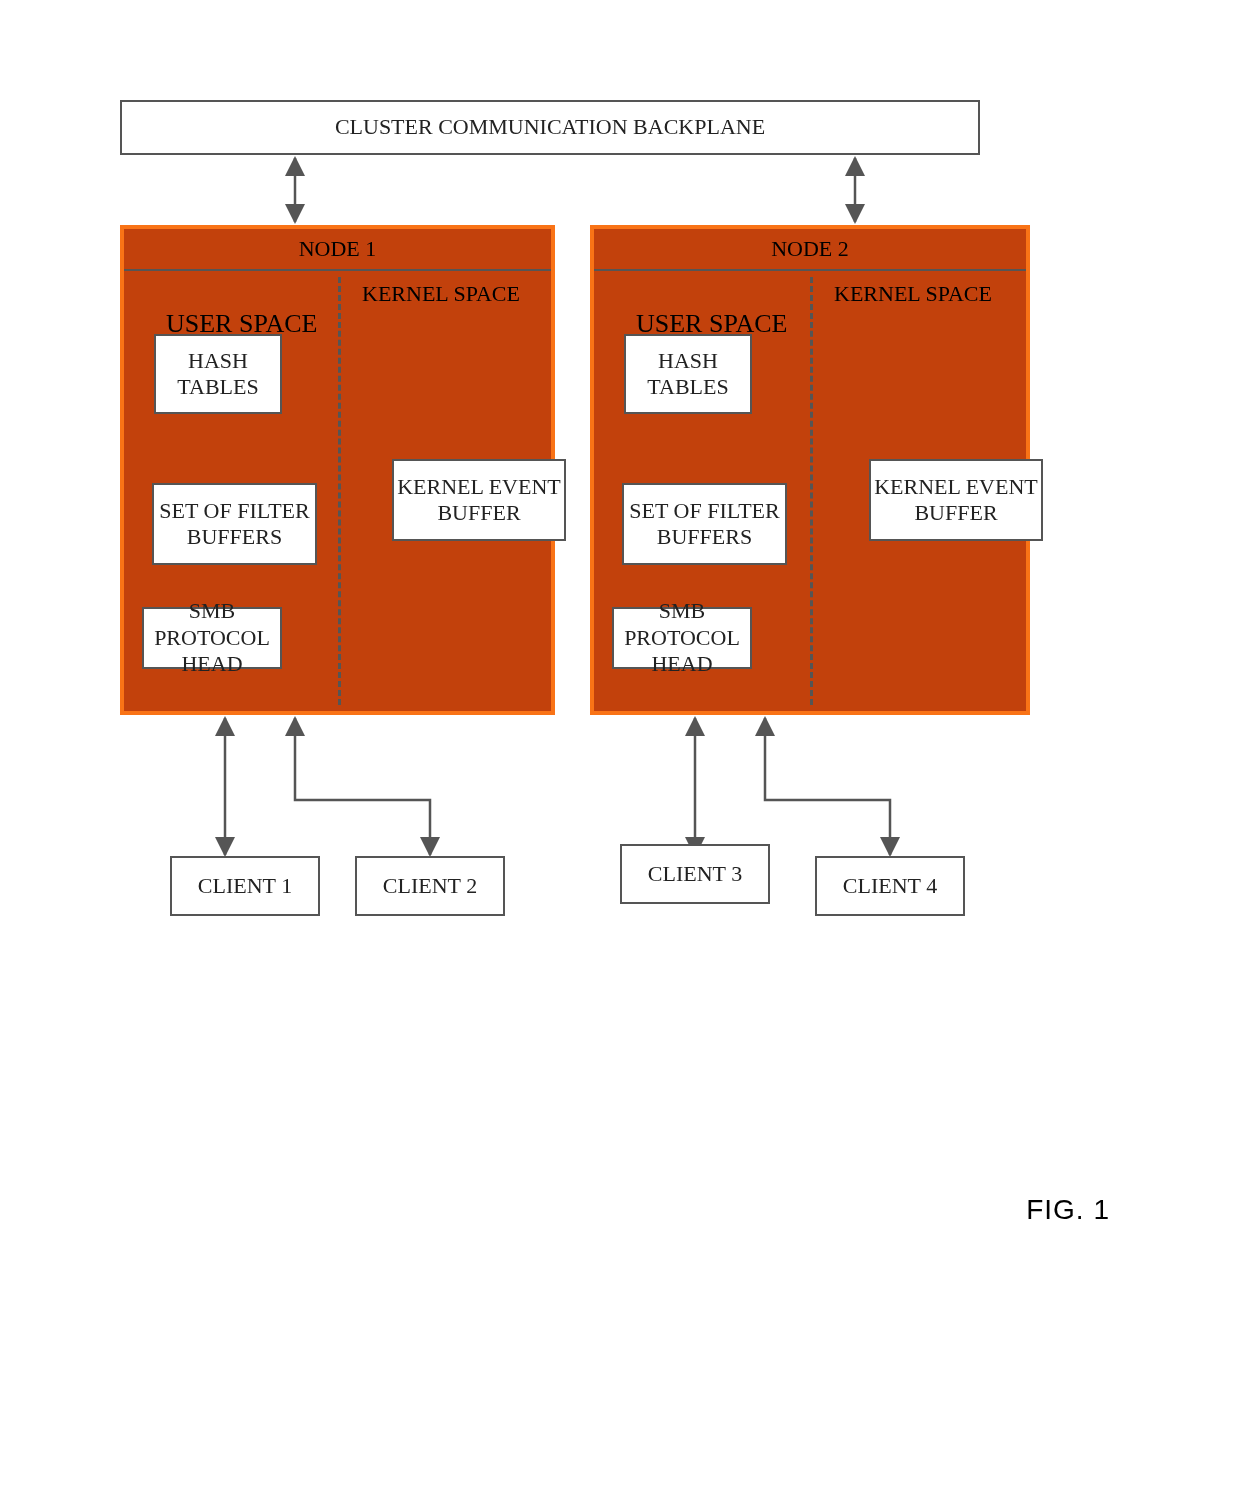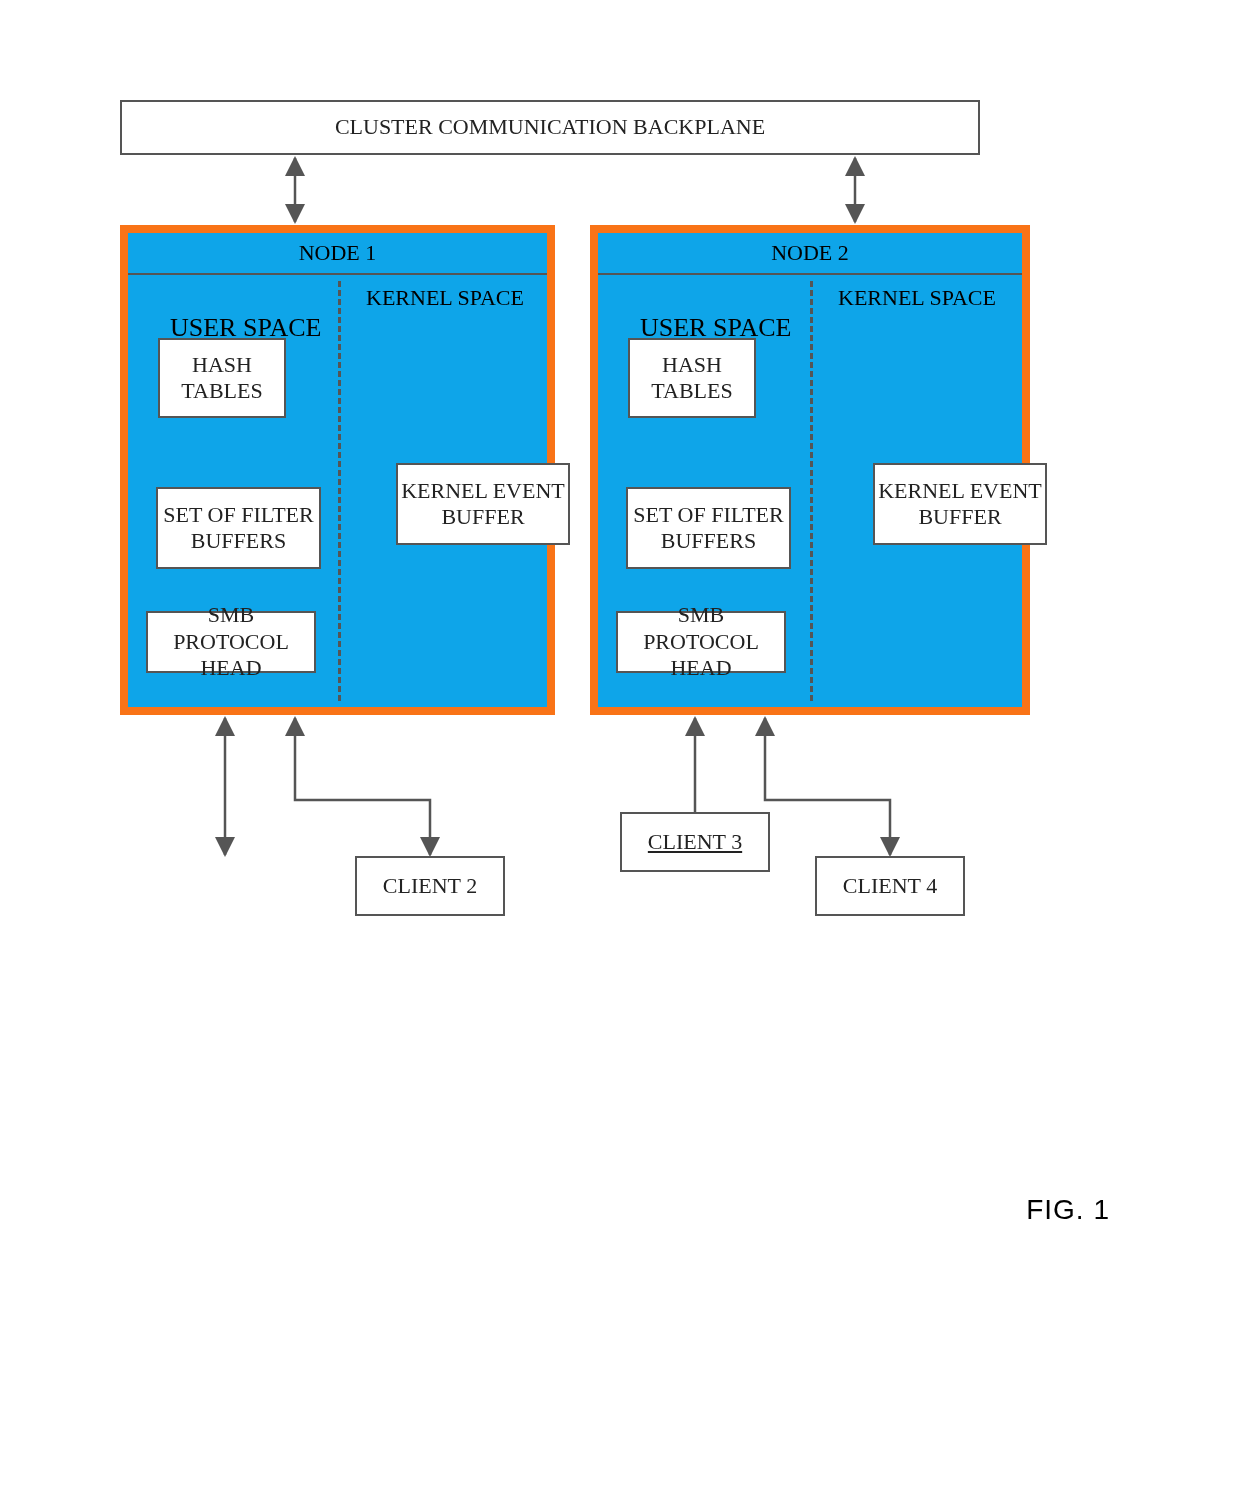--- a/index.html
+++ b/index.html
@@ -31,22 +31,22 @@
     line-height: 1.2;
   }
   .backplane {
     left: 120px;
     top: 100px;
     width: 860px;
     height: 55px;
   }
   .node {
     position: absolute;
-    border: 8px solid #f97316;
-    background: #0ea5e9;
+    border: 4px solid #f97316;
+    background: #c2410c;
     padding-left: 48px;
   }
   .node1 { left: 120px; top: 225px; width: 435px; height: 490px; }
   .node2 { left: 590px; top: 225px; width: 440px; height: 490px; }
   .node-title {
     position: absolute;
     top: 0; left: 0; right: 0;
     height: 42px;
     border-bottom: 2px solid #555;
     display: flex;
@@ -59,21 +59,21 @@
     top: 48px;
     bottom: 6px;
     left: 50%;
     border-left: 3px dashed #555;
   }
   .label.uspace { position: absolute; top: 44px; font-size: 26px; margin-top: 36px; }
   .label.kspace { position: absolute; top: 52px; font-size: 22px; }
   .hash  { width: 128px; height: 80px; }
   .filt  { width: 165px; height: 82px; margin-top: 24px; }
   .kern  { width: 174px; height: 82px; }
-  .smb   { width: 170px; height: 62px; }
+  .smb   { width: 140px; height: 62px; }
   .client { width: 150px; height: 60px; font-size: 22px; }
   .fig {
     position: absolute;
     right: 130px;
     bottom: 268px;
     font-size: 28px;
     font-family: Liberation Sans, sans-serif;
     letter-spacing: 1px;
   }
   svg { position: absolute; left:0; top:0; }
@@ -120,18 +120,19 @@
     <div class="node-title">NODE 2</div>
     <div class="vline"></div>
     <div class="label uspace" style="left:42px;">USER SPACE</div>
     <div class="label kspace" style="left:240px;">KERNEL SPACE</div>
     <div class="box hash" style="left:30px; top:105px;">HASH TABLES</div>
     <div class="box filt" style="left:28px; top:230px;">SET OF FILTER BUFFERS</div>
     <div class="box kern" style="left:275px; top:230px;">KERNEL EVENT BUFFER</div>
     <div class="box smb" style="left:18px; top:378px;">SMB PROTOCOL HEAD</div>
   </div>
 
+  <div class="box client" style="left:170px; top:856px;">CLIENT 1</div>
   <div class="box client" style="left:355px; top:856px;">CLIENT 2</div>
-  <div class="box client" style="left:620px; top:812px;text-decoration:underline;">CLIENT 3</div>
+  <div class="box client" style="left:620px; top:844px;">CLIENT 3</div>
   <div class="box client" style="left:815px; top:856px;text-align:right;">CLIENT 4</div>
 
   <div class="fig">FIG. 1</div>
 </div>
 
 </body></html>

